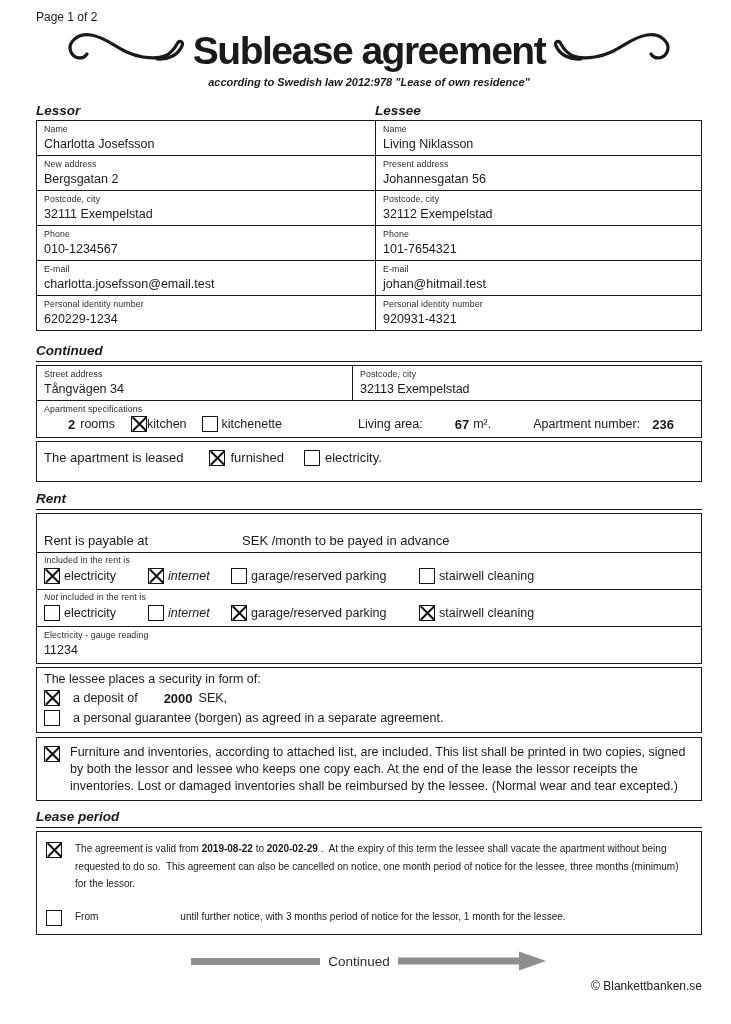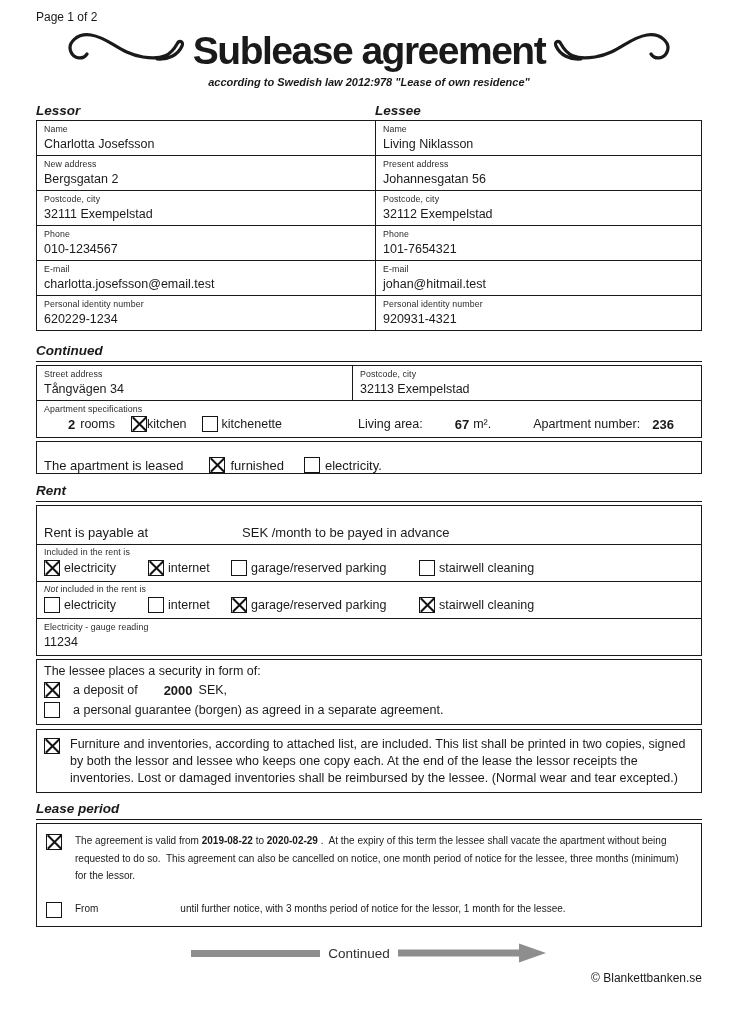--- a/index.html
+++ b/index.html
@@ -29,34 +29,34 @@
   .pcell.c1{width:339px; border-right:1.4px solid #1a1a1a;}
   .pcell.c2{flex:1;}
   .flabel{font-size:8.8px; line-height:11px; color:#2b2b2b; letter-spacing:.1px;}
   .fvalue{font-size:12.5px; line-height:16px; margin-top:1px; white-space:nowrap;}
 
   .mt3{margin-top:3px;}
   .aptcell1{width:316px; border-right:1.4px solid #1a1a1a;}
   .aptcell2{flex:1;}
   .specline{display:flex; align-items:center; padding:1px 7px 5px; font-size:12.5px;}
   .bval{font-weight:bold; font-size:13px;}
-  .leasedline{display:flex; align-items:flex-end; height:31px; padding:0 7px; font-size:13px;}
+  .leasedline{display:flex; align-items:flex-start; height:31px; padding:0 7px; font-size:13px;margin-top:8px;}
 
   .cb{box-sizing:border-box; width:16px; height:16px; border:1.7px solid #141414; position:relative; flex:none; background:#fff;}
   .cb.checked::before,.cb.checked::after{content:""; position:absolute; top:5.5px; left:-2.2px; width:19px; height:1.8px; background:#141414;}
   .cb.checked::before{transform:rotate(45deg);}
   .cb.checked::after{transform:rotate(-45deg);}
 
   .payrow{height:34px; display:flex; align-items:flex-end; padding:0 7px 4px; font-size:13px; border-bottom:1.4px solid #1a1a1a;}
   .optrow{padding:2px 7px 5px; border-bottom:1.4px solid #1a1a1a;}
   .optrow:last-child,.payrow:last-child{border-bottom:none;}
   .optline{display:flex; align-items:center; margin-top:2px; font-size:12.5px;}
   .opt{display:flex; align-items:center;}
   .opt .olabel{margin-left:4px;}
-  .ow1{width:104px;} .ow2{width:83px;} .ow3{width:188px;}
+  .ow1{width:104px;} .ow2{width:83px;font-style:italic;} .ow3{width:188px;}
   .gaugerow{padding:3px 7px 5px;}
 
   .secbox{padding:4px 7px 6px; font-size:12.5px;}
   .secline{display:flex; align-items:center; margin-top:4px;}
   .furnbox{display:flex; padding:6px 7px; font-size:12.5px;}
   .para{line-height:16.8px; white-space:pre-wrap;}
   .bdate{font-weight:bold;}
 
   .leasebox{padding:8px 9px; font-size:10px;}
   .leaseline{display:flex;}

